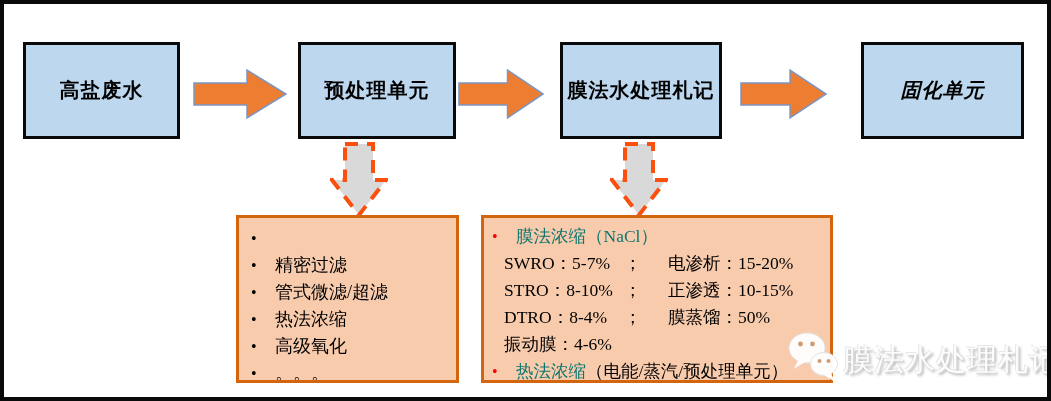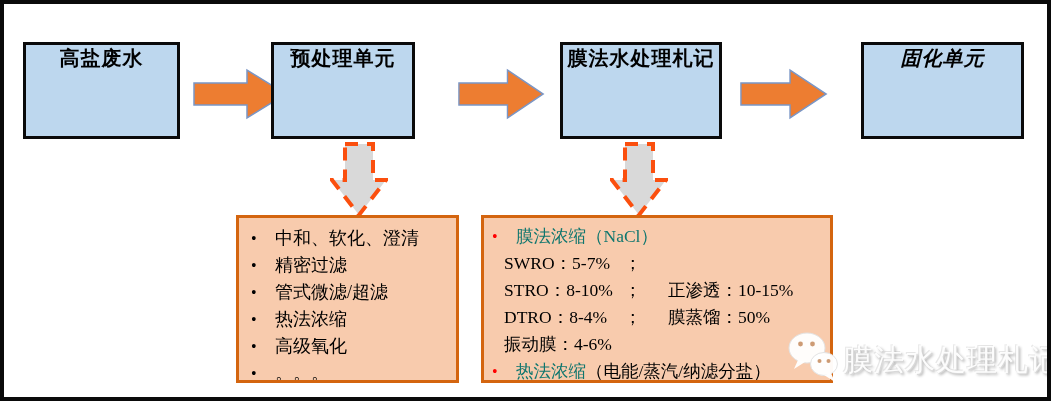--- a/index.html
+++ b/index.html
@@ -13,28 +13,29 @@
     overflow: hidden;
     font-family: "Liberation Serif", "DejaVu Serif", serif;
   }
   .flow-box {
     position: absolute;
     top: 38px;
     height: 97px;
     background: #BDD7EE;
     border: 3px solid #0a0a0a;
     display: flex;
+    align-items: center;
     justify-content: center;
     font-size: 20px;
     font-weight: bold;
     color: #000;
     letter-spacing: 1px;
   }
   .box1 { left: 19px;  width: 157px; }
-  .box2 { left: 267px; width: 144px; }
+  .box2 { left: 294px; width: 158px; }
   .box3 { left: 556px; width: 162px; }
   .box4 { left: 857px; width: 163px; font-style: italic; }
 
   .arrow-right { position: absolute; top: 64px; height: 52px; }
   .a1 { left: 189px; width: 95px; }
   .a2 { left: 454px; width: 87px; }
   .a3 { left: 736px; width: 88px; }
 
   .arrow-down { position: absolute; top: 138px; width: 58px; height: 76px; }
   .d1 { left: 326px; }
@@ -124,21 +125,20 @@
     <path d="M15 2 L43 2 L43 38 L56 38 L29 73 L2 38 L15 38 Z" fill="#D9D9D9" stroke="#FB4F0E" stroke-width="4" stroke-dasharray="13 9"></path>
   </svg>
   <svg class="arrow-down d2" viewBox="0 0 58 76" preserveAspectRatio="none">
     <path d="M15 2 L43 2 L43 38 L56 38 L29 73 L2 38 L15 38 Z" fill="#D9D9D9" stroke="#FB4F0E" stroke-width="4" stroke-dasharray="13 9"></path>
   </svg>
 
   <div class="detail-box pre-box">
     <ul class="pre-list">
       <li class="pre-item">
         <span class="bullet">•</span>
-        <span>中和、软化、澄清</span>
       </li>
       <li class="pre-item">
         <span class="bullet">•</span>
         <span>精密过滤</span>
       </li>
       <li class="pre-item">
         <span class="bullet">•</span>
         <span>管式微滤/超滤</span>
       </li>
       <li class="pre-item">
@@ -157,38 +157,39 @@
   </div>
 
   <div class="detail-box con-box">
     <div class="con-row title-row pre-item">
       <span class="bullet">•</span>
       <span class="red">膜法浓缩（NaCl）</span>
     </div>
     <div class="con-grid">
       <span class="cell-left">SWRO：5-7%</span>
       <span>；</span>
+      <span>电渗析：15-20%</span>
     </div>
     <div class="con-grid">
       <span class="cell-left">STRO：8-10%</span>
       <span>；</span>
       <span>正渗透：10-15%</span>
     </div>
     <div class="con-grid">
       <span class="cell-left">DTRO：8-4%</span>
       <span>；</span>
       <span>膜蒸馏：50%</span>
     </div>
     <div class="con-row">
       <span class="cell-left" style="padding-left:12px">振动膜：4-6%</span>
     </div>
     <div class="con-row footer-row">
       <span class="bullet">•</span>
       <span class="red">热法浓缩</span>
-      <span>（电能/蒸汽/纳滤分盐）</span>
+      <span>（电能/蒸汽/预处理单元）</span>
     </div>
   </div>
 
   <svg class="watermark-icon" viewBox="0 0 56 58">
     <g>
       <ellipse cx="21" cy="19" rx="18" ry="15" fill="rgba(255,255,255,0.95)" stroke="#e3e3e3" stroke-width="1"></ellipse>
       <path d="M12 31 L8 40 L19 33 Z" fill="rgba(255,255,255,0.95)"></path>
       <circle cx="14.5" cy="15" r="2.4" fill="rgba(196,138,92,0.85)"></circle>
       <circle cx="26.5" cy="15" r="2.4" fill="rgba(196,138,92,0.85)"></circle>
       <ellipse cx="38" cy="35" rx="13.5" ry="11.5" fill="rgba(255,255,255,0.97)" stroke="#e3e3e3" stroke-width="1"></ellipse>

